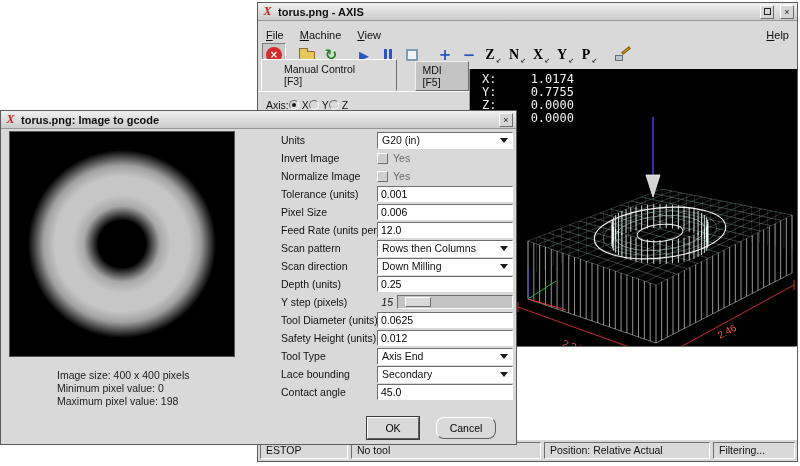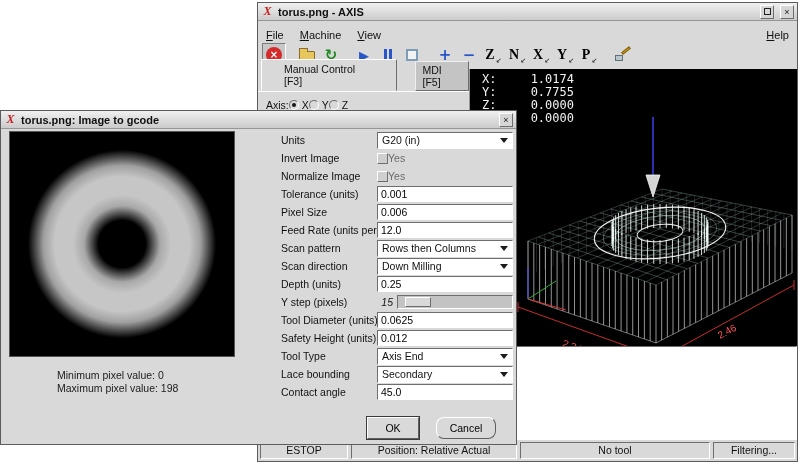--- a/index.html
+++ b/index.html
@@ -65,21 +65,21 @@
 
   .preview-panel { flex:1; background:#000; position:relative; overflow:hidden; }
   .preview-panel svg { position:absolute; inset:0; }
   .dro { position:absolute; top:4px; left:12px; font:12px "DejaVu Sans Mono","Liberation Mono",monospace;
          color:#f2f2f2; line-height:13px; }
   .dro-row { display:flex; }
   .dro-label { width:30px; }
   .dro-value { width:62px; text-align:right; }
 
   .gcode-area { height:94px; background:#ffffff; border:1px solid; border-color:#6e6e6e #ffffff #ffffff #6e6e6e; }
-  .statusbar { height:21px; display:flex; align-items:stretch; gap:3px; padding:2px 2px; font-size:10.5px;text-align:center; }
+  .statusbar { height:21px; display:flex; align-items:stretch; gap:3px; padding:2px 2px; font-size:10.5px; }
   .status-cell { border:1px solid; border-color:#6e6e6e #ffffff #ffffff #6e6e6e; padding:0 5px; line-height:15px;
                  white-space:nowrap; overflow:hidden; }
   .sc-estop { width:88px; } .sc-tool { width:190px; } .sc-pos { width:166px; } .sc-filter { flex:1; }
 
   
   .dialog-win { left:0; top:110px; width:517px; height:335px; z-index:10; }
   .dialog-body { position:relative; height:315px; font-size:10.5px; }
   .torus-image { position:absolute; left:8px; top:2px; width:226px; height:226px; background:#000; border:1px solid #555;
      background-image:radial-gradient(circle closest-side at 50% 50%,
         #000000 0%, #000000 21%, #a8a8a8 34%, #c6c6c6 44%, #c6c6c6 60%, #a0a0a0 70%, #000000 84%); }
@@ -90,21 +90,21 @@
   .f-label { white-space:nowrap; font-size:10.5px; color:#111;padding-left:27px; }
   .f-ctrl { display:flex; align-items:center; }
   .tk-entry { width:136px; height:16px; border:1px solid; border-color:#6e6e6e #ffffff #ffffff #6e6e6e;
               background:#fff; font:10.5px "Liberation Sans","DejaVu Sans",sans-serif; padding:0 3px; }
   .tk-combo { width:136px; height:17px; border:1px solid; border-color:#6e6e6e #ffffff #ffffff #6e6e6e;
               background:#fff; display:flex; align-items:center; justify-content:space-between; padding:0 4px; }
   .combo-arrow { width:0; height:0; border-left:4px solid transparent; border-right:4px solid transparent;
                  border-top:5px solid #1c1c1c; flex:none; }
   .tk-check { width:11px; height:11px; background:#cfcfcf; border:1px solid;
               border-color:#ffffff #6e6e6e #6e6e6e #ffffff; display:inline-block; }
-  .check-label { color:#6b6b6b; }
+  .check-label { margin-left:5px; color:#6b6b6b; }
   .slider-row { width:136px; }
   .slider-val { width:16px; text-align:right; margin-right:4px;font-style:italic; }
   .slider-trough { flex:1; height:14px; background:#c3c3c3; border:1px solid;
                    border-color:#6e6e6e #ffffff #ffffff #6e6e6e; position:relative; display:inline-block; }
   .slider-handle { position:absolute; left:7px; top:1px; width:26px; height:10px; background:#d9d9d9;
                    border:1px solid; border-color:#ffffff #6e6e6e #6e6e6e #ffffff; }
   .dialog-buttons { position:absolute; left:366px; top:288px; display:flex; gap:17px; }
   .tk-btn { height:22px; background:#d9d9d9; border:1px solid; border-color:#ffffff #5f5f5f #5f5f5f #ffffff;
             font:10.5px "Liberation Sans","DejaVu Sans",sans-serif; text-align:center; }
   .btn-ok { width:52px; outline:1px solid #3a3a3a; }
@@ -415,35 +415,36 @@
             <span class="dro-value">0.0000</span>
           </div>
         </div>
       </div>
     </div>
 
     <div class="gcode-area"></div>
 
     <div class="statusbar">
       <span class="status-cell sc-estop">ESTOP</span>
+      <span class="status-cell sc-tool">No tool</span>
       <span class="status-cell sc-pos">Position: Relative Actual</span>
-      <span class="status-cell sc-tool">No tool</span>
       <span class="status-cell sc-filter">Filtering...</span>
     </div>
   </div>
 
   <div class="win dialog-win">
     <div class="titlebar">
       <span class="app-icon">X</span>
       <span class="title-text">torus.png: Image to gcode</span>
       <span class="win-btn">×</span>
     </div>
     <div class="dialog-body">
       <div class="torus-image"></div>
       <div class="image-info">
+        <div>Image size: 400 x 400 pixels</div>
         <div>Minimum pixel value: 0</div>
         <div>Maximum pixel value: 198</div>
       </div>
 
       <div class="gform">
 
         <div class="f-label">Units</div>
         <div class="f-ctrl">
             <div class="tk-combo">
           <span>G20 (in)</span>

